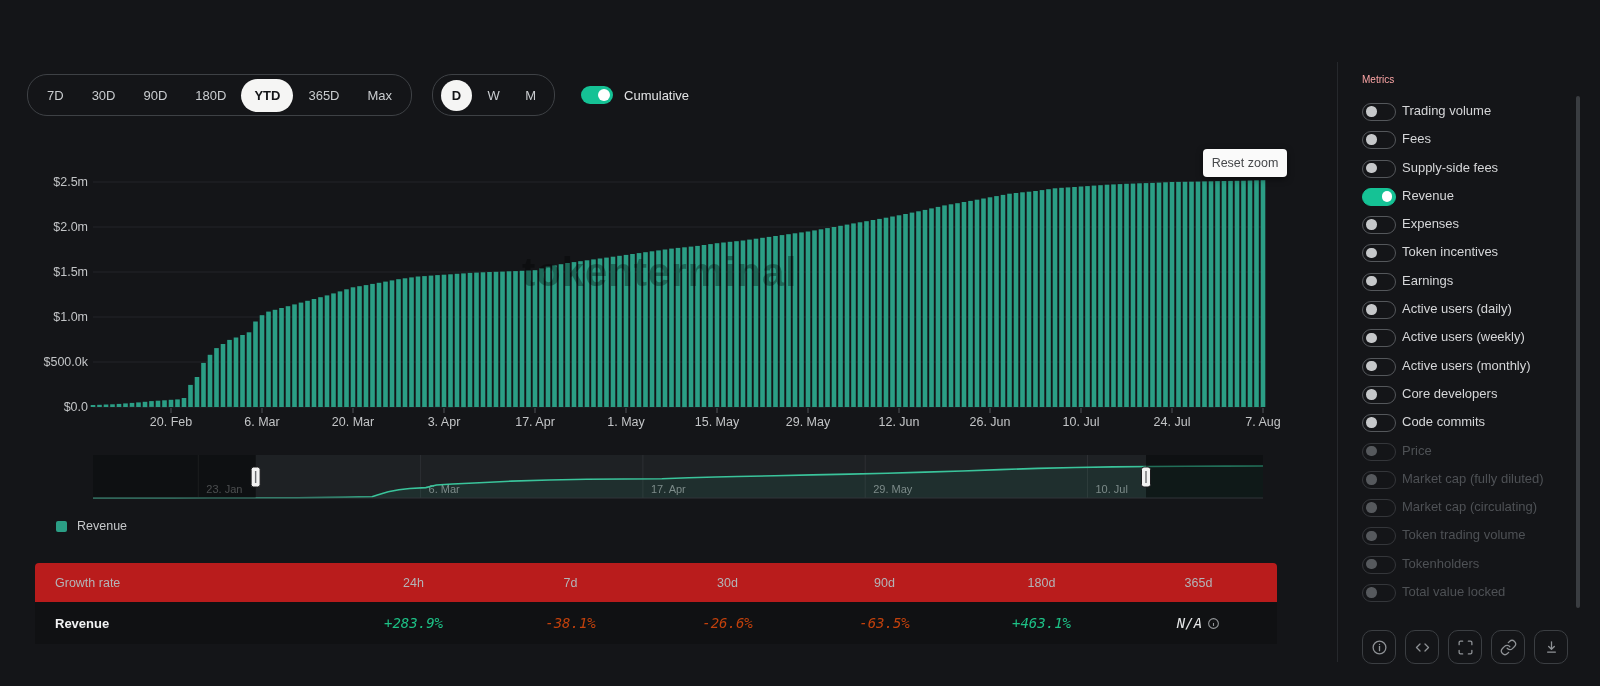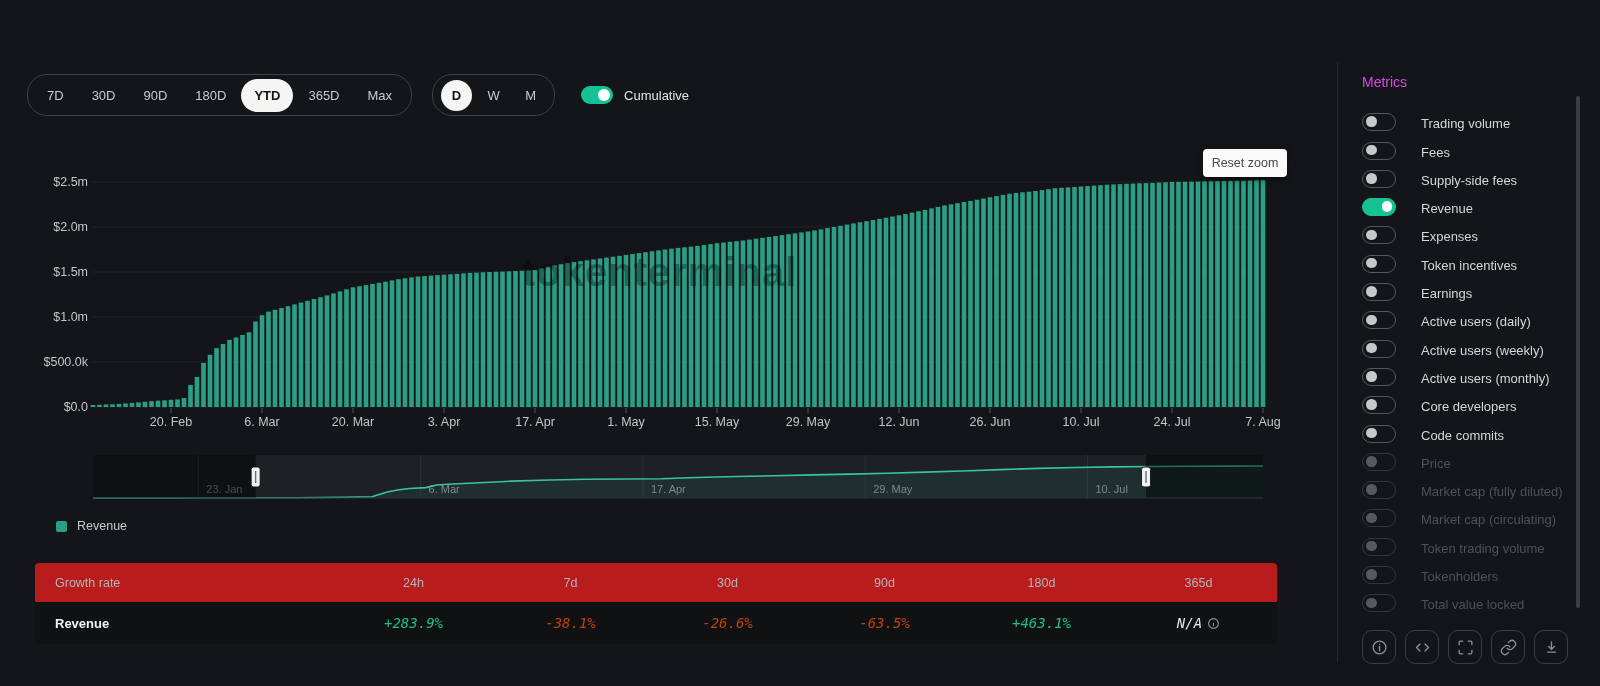--- a/index.html
+++ b/index.html
@@ -31,23 +31,23 @@
                background:#b91c1c;border-radius:4px 4px 0 0;color:#b3b5b8;font-size:12.5px;}
   .gtable .hdr .c0{padding-left:20px;}
   .gtable .hdr .cc{text-align:center;}
   .gtable .row{display:grid;grid-template-columns:300px repeat(6,1fr);align-items:center;height:42px;
                background:#101113;}
   .gtable .row .c0{padding-left:20px;font-size:13px;font-weight:700;color:#f2f3f4;}
   .gtable .row .cc{text-align:center;font-family:"DejaVu Sans Mono",monospace;font-size:14px;font-style:italic;}
   .val-up{color:#1dc186;} .val-down{color:#c2410c;}
   .val-na{color:#e6e7e8;display:inline-flex;align-items:center;gap:5px;justify-content:center;}
   .metrics-divider{position:absolute;left:1337px;top:62px;width:1px;height:600px;background:#26282c;}
-  .metrics-title{position:absolute;left:1362px;top:74px;font-size:14px;color:#d946ef;}
+  .metrics-title{position:absolute;left:1362px;top:74px;font-size:10px;color:#fca5a5;}
   .metrics-list{position:absolute;left:1362px;top:103px;display:flex;flex-direction:column;}
-  .m-row{display:flex;align-items:flex-end;gap:25px;height:28.3px;cursor:pointer;}
+  .m-row{display:flex;align-items:flex-start;gap:6px;height:28.3px;cursor:pointer;}
   .tog{position:relative;width:34px;height:18px;border-radius:10px;border:1.5px solid #54575b;box-sizing:border-box;flex:0 0 auto;}
   .tog .knob{position:absolute;top:2.2px;left:3px;width:10.5px;height:10.5px;border-radius:50%;background:#c6c8ca;}
   .tog.on{background:#15c295;border-color:#15c295;}
   .tog.on .knob{left:auto;right:3px;background:#fff;}
   .tog.dis{border-color:#34363a;}
   .tog.dis .knob{background:#56595d;}
   .m-label{font-size:13px;color:#d5d6d8;}
   .m-row.dis .m-label{color:#4e5155;}
   .m-scrollbar{position:absolute;left:1576px;top:96px;width:4px;height:512px;background:#3a3d41;border-radius:2px;}
   .action-row{position:absolute;left:1362px;top:630px;display:flex;gap:9px;}

